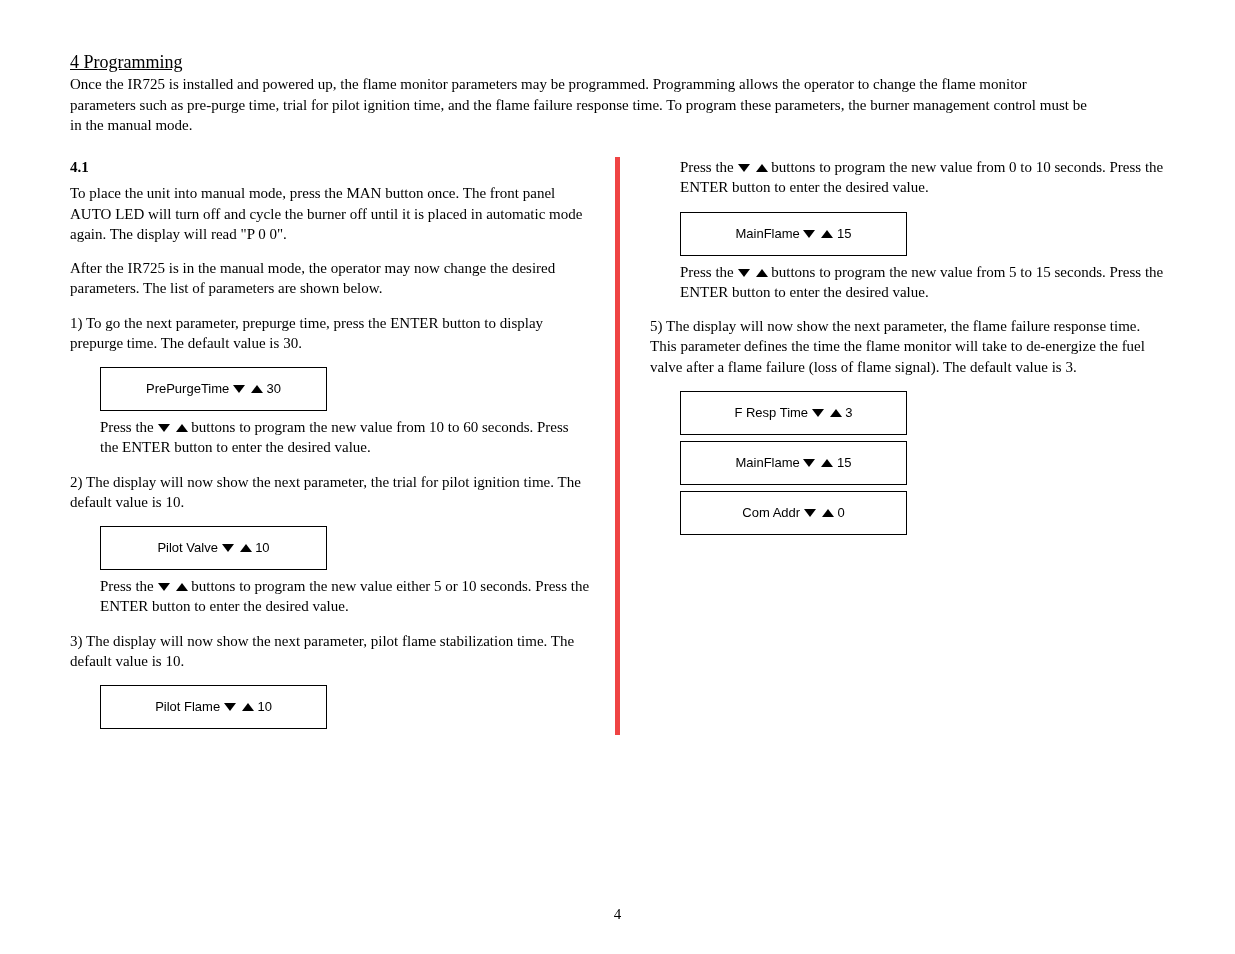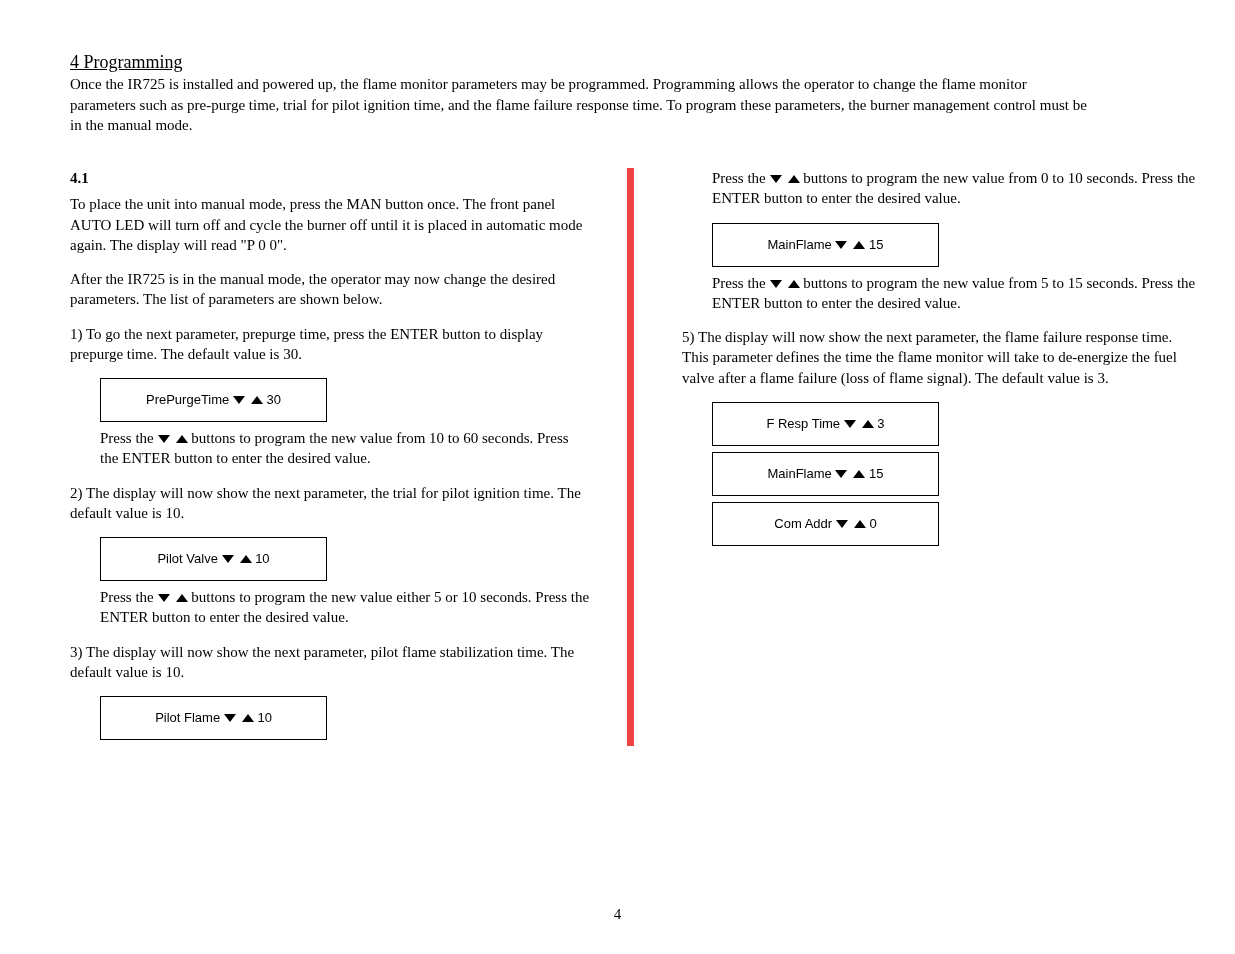--- a/index.html
+++ b/index.html
@@ -1,23 +1,23 @@
 <!DOCTYPE html>
 <html><head>
 <meta charset="utf-8">
 <style>
   html,body{margin:0;padding:0;background:#fff;color:#000;}
   body{width:1235px;height:954px;position:relative;font-family:"Times New Roman",Times,serif;font-size:15px;line-height:1.35;}
   .page{padding:50px 70px 0 70px;}
   .title{font-size:18px;text-decoration:underline;}
-  .intro{max-width:1020px;margin-bottom:33px;}
-  .cols{display:flex;gap:12px;}
+  .intro{max-width:1020px;margin-bottom:22px;}
+  .cols{display:flex;}
   .col{flex:0 0 520px;}
   .col.left{padding-right:25px;}
-  .col.right{padding-left:48px;border-left:7px solid #ef4444;}
+  .col.right{padding-left:30px;border-left:5px solid #ef4444;}
   .section-num{font-weight:bold;margin-bottom:6px;}
   .p{margin-bottom:14px;}
   .disp{border:1.5px solid #000;width:225px;height:42px;display:flex;align-items:center;justify-content:center;margin:4px 0 6px 30px;font-family:Arial,Helvetica,sans-serif;font-size:13px;}
   .ind{margin-left:30px;}
   .inline-arrows{display:inline-flex;align-items:center;}
   .tri{display:inline-block;width:0;height:0;border-style:solid;vertical-align:middle;}
   .tri-down{border-width:8px 6px 0 6px;border-color:#000 transparent transparent transparent;margin-right:6px;}
   .tri-up{border-width:0 6px 8px 6px;border-color:transparent transparent #000 transparent;}
   .pgnum{position:absolute;bottom:30px;left:0;width:100%;text-align:center;font-size:15px;}
 </style>

